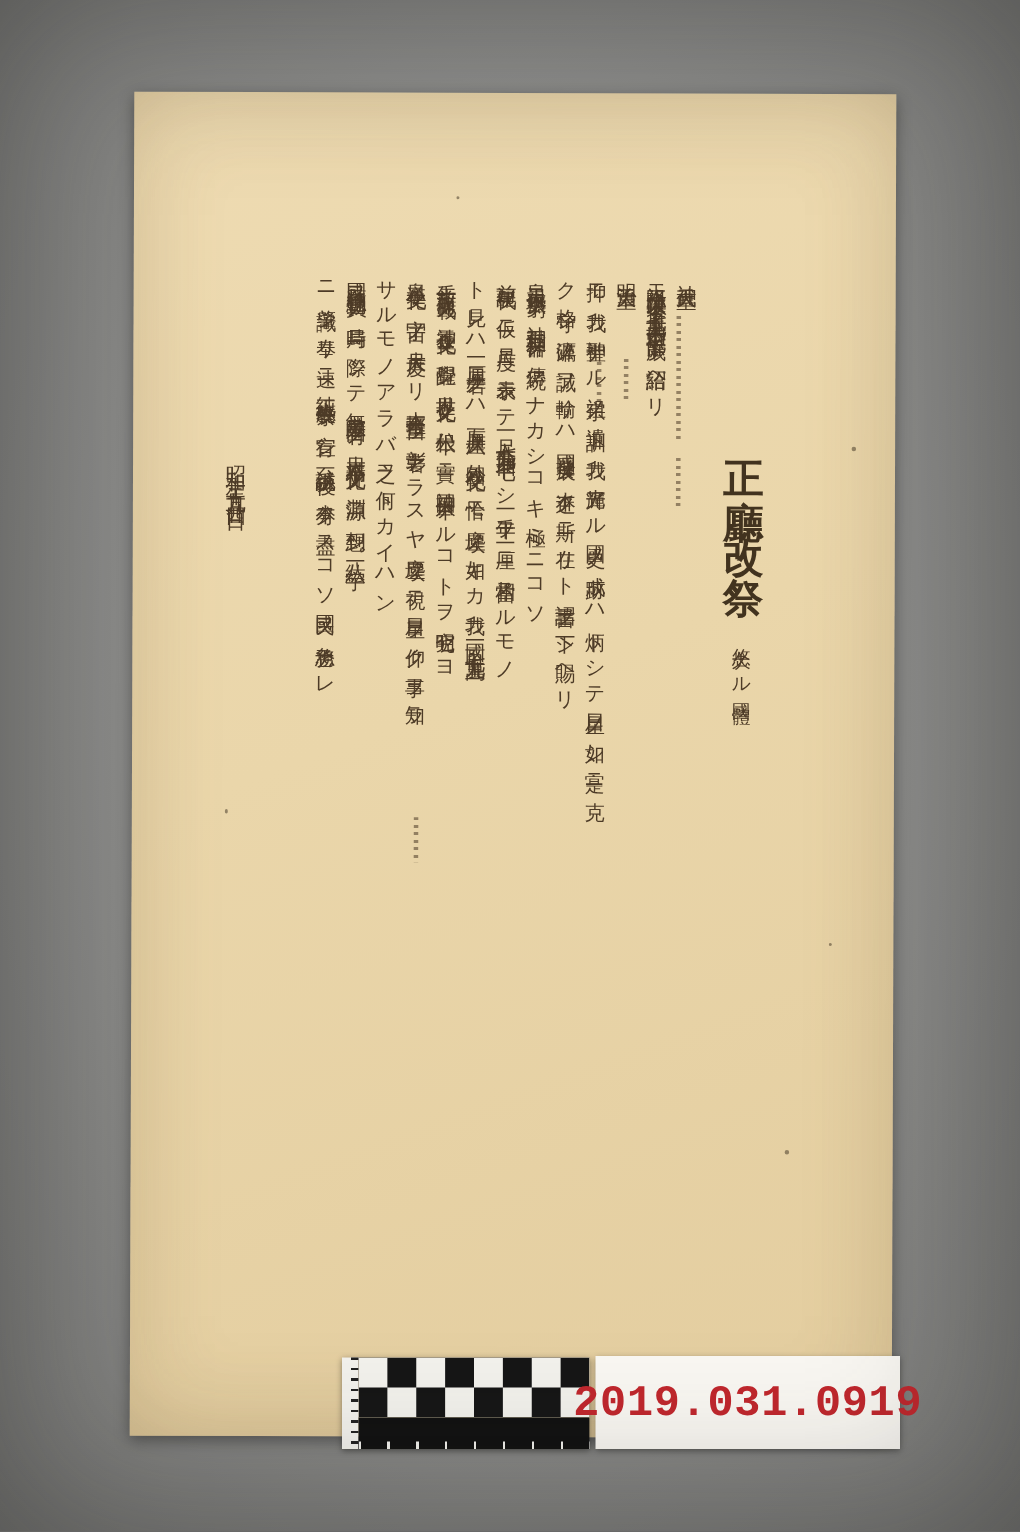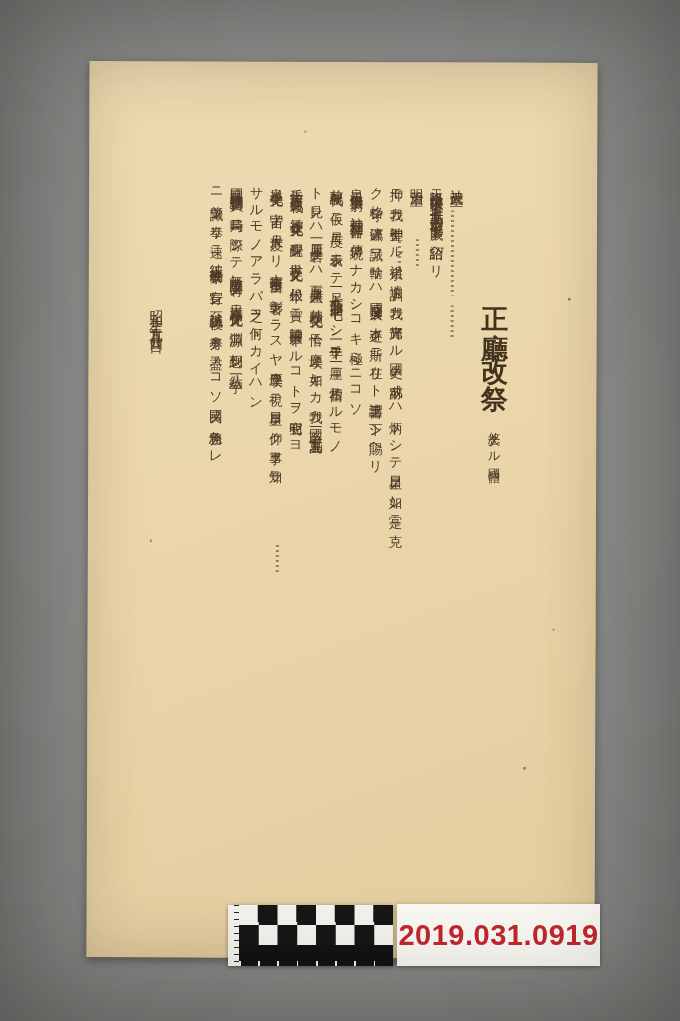--- a/index.html
+++ b/index.html
@@ -62,21 +62,21 @@
     background-size:100% 5px;background-repeat:no-repeat;background-position:bottom;
   }
   
   .catalog{
     position:absolute;left:397px;top:904px;width:203px;height:62px;
     background:#faf8f3;display:flex;align-items:center;justify-content:center;
     box-shadow:0 1px 4px rgba(0,0,0,0.35);
   }
   .catalog span{
     color:#c1272d;font-weight:bold;font-size:29px;letter-spacing:0.5px;
-    font-family:Liberation Sans, sans-serif;
+    font-family:Liberation Mono, monospace;
   }
   .vignette{
     position:absolute;inset:0;pointer-events:none;
     box-shadow:inset 0 0 120px rgba(40,40,38,0.45);
   }
 </style>
 </head>
 <body>
 
 <div class="photo">

